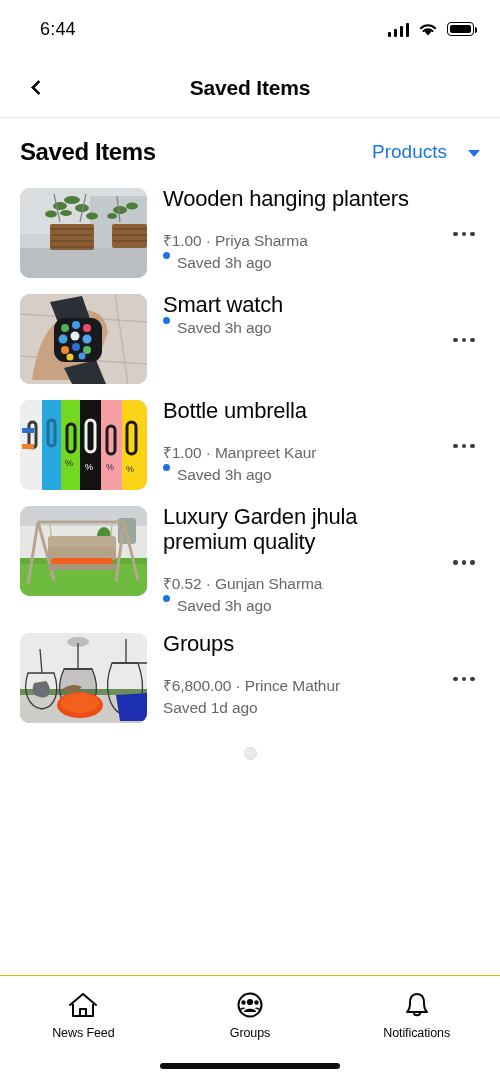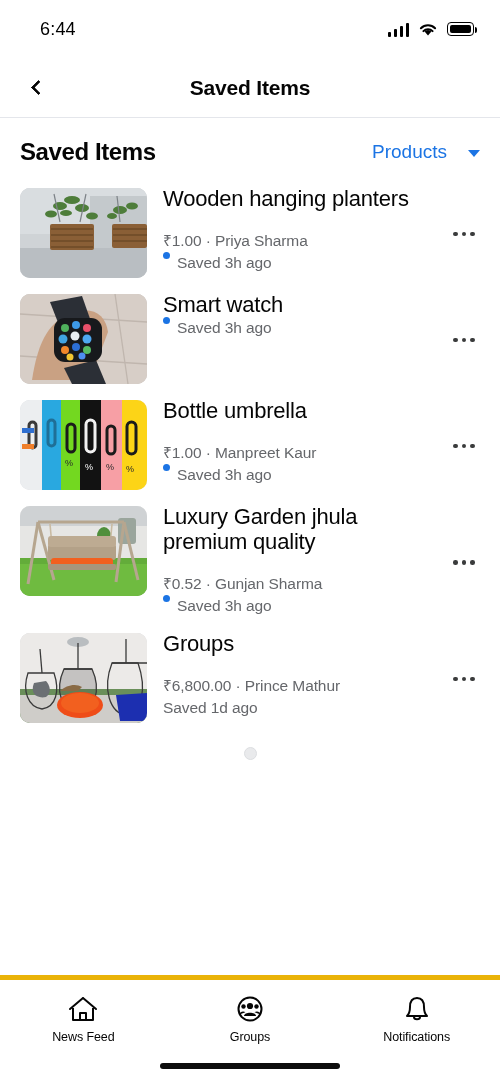--- a/index.html
+++ b/index.html
@@ -122,21 +122,21 @@
   .loader-wrap { display:flex; justify-content:center; padding:18px 0 0 0; }
   .loader {
     width:13px; height:13px; border-radius:50%;
     background:#e9eaec; border:1px solid #dcdee1;
   }
 
   
   .tab-bar {
     position:absolute; left:0; right:0; bottom:0;
     height:105px; background:#fff;
-    border-top:5px solid #eab308;
+    border-top:1px solid #eab308;
     display:flex; align-items:flex-start;
   }
   .tab {
     flex:1 1 0; position:relative;
     display:flex; flex-direction:column; align-items:center;
     padding-top:13px; cursor:pointer;
   }
   .tab .tab-icon { height:32px; display:flex; align-items:center; justify-content:center; }
   .tab .tab-label {
     font-size:12.5px; color:#050505; margin-top:5px; letter-spacing:-.1px;

